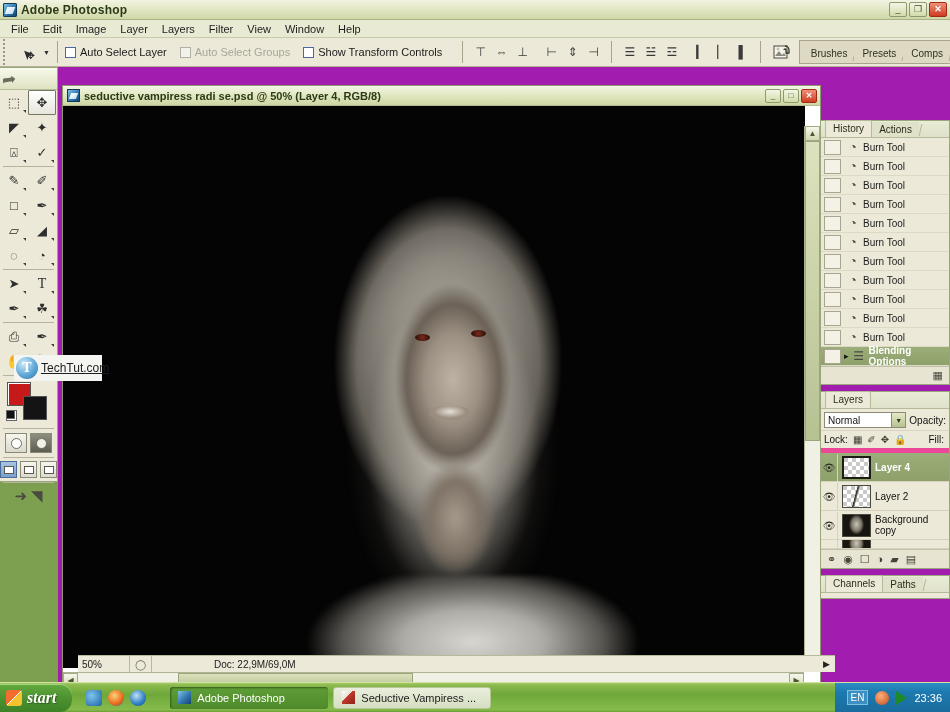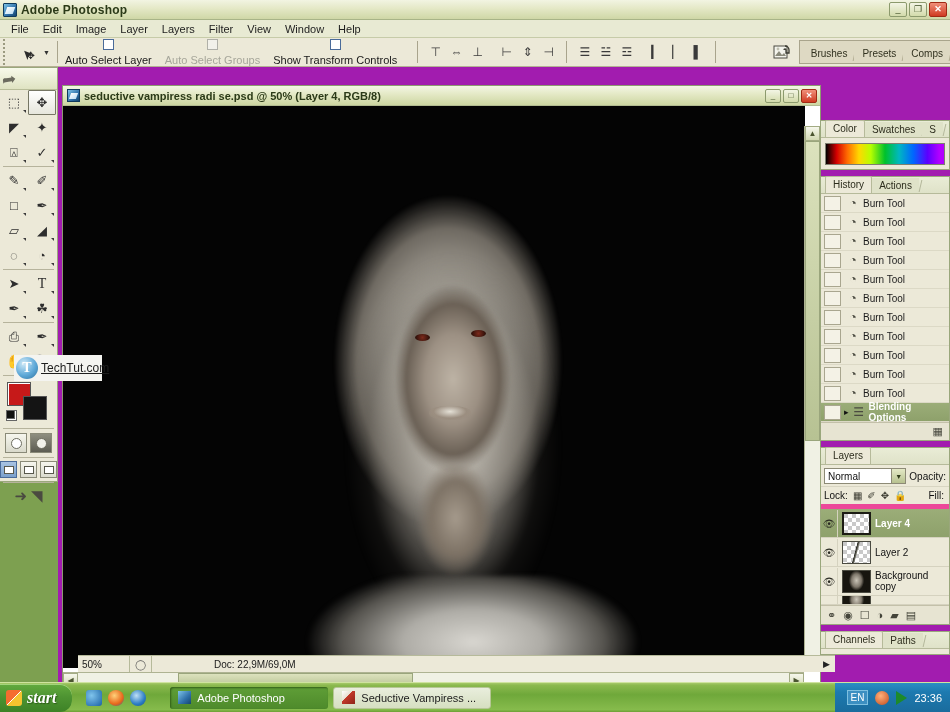--- a/index.html
+++ b/index.html
@@ -84,21 +84,21 @@
     content:"\27A4"; position:absolute; font-size:13px; color:#2b2b2b;
     transform: rotate(-135deg) translate(-2px,-1px);
   }
   .move-cross{
     position:absolute; left:6px; top:5px; font-size:10px; color:#2b2b2b;
   }
   .dropdown-arrow {
     font-size:7px; color:#333; margin-left:2px;
   }
   .vsep { width:1px; height:22px; background:#a9a48c; margin:0 7px; }
-  .opt-check { display:flex; align-items:center; gap:4px; margin-right:13px;flex-direction:column; }
+  .opt-check { display:flex; align-items:center; gap:4px; margin-right:13px; }
   .cbox {
     width:11px; height:11px; background:#fff; border:1px solid #4a6b9a;
   }
   .cbox.dim { border-color:#b0b0a8; background:#f2f1ea; }
   .opt-label { font-size:11px; color:#1a1a1a; }
   .opt-label.dim { color:#a6a69a; }
   .align-btn {
     width:17px; height:17px; margin:0 2px;
     display:flex; align-items:center; justify-content:center;
     font-size:12px; color:#3a3a3a;
@@ -734,28 +734,20 @@
           <div class="sb-thumb" style="width:235px;"></div>
           <div style="flex:1"></div>
           <div class="sb-arrow">▶</div>
         </div>
       </div>
     </div>
   </div>
 
   <div class="dock">
 
-    <div class="pal">
-      <div class="pal-tabs">
-        <div class="pal-tab active">Color</div>
-        <div class="pal-tab">Swatches</div>
-        <div class="pal-tab">S</div>
-      </div>
-      <div class="color-strip"></div>
-    </div>
 
     <div class="pal">
       <div class="pal-tabs">
         <div class="pal-tab active">History</div>
         <div class="pal-tab">Actions</div>
       </div>
       <div class="hist-list">
         <div class="hist-row">
           <div class="hist-chk"></div>
           <div class="hist-ic">◔</div>

